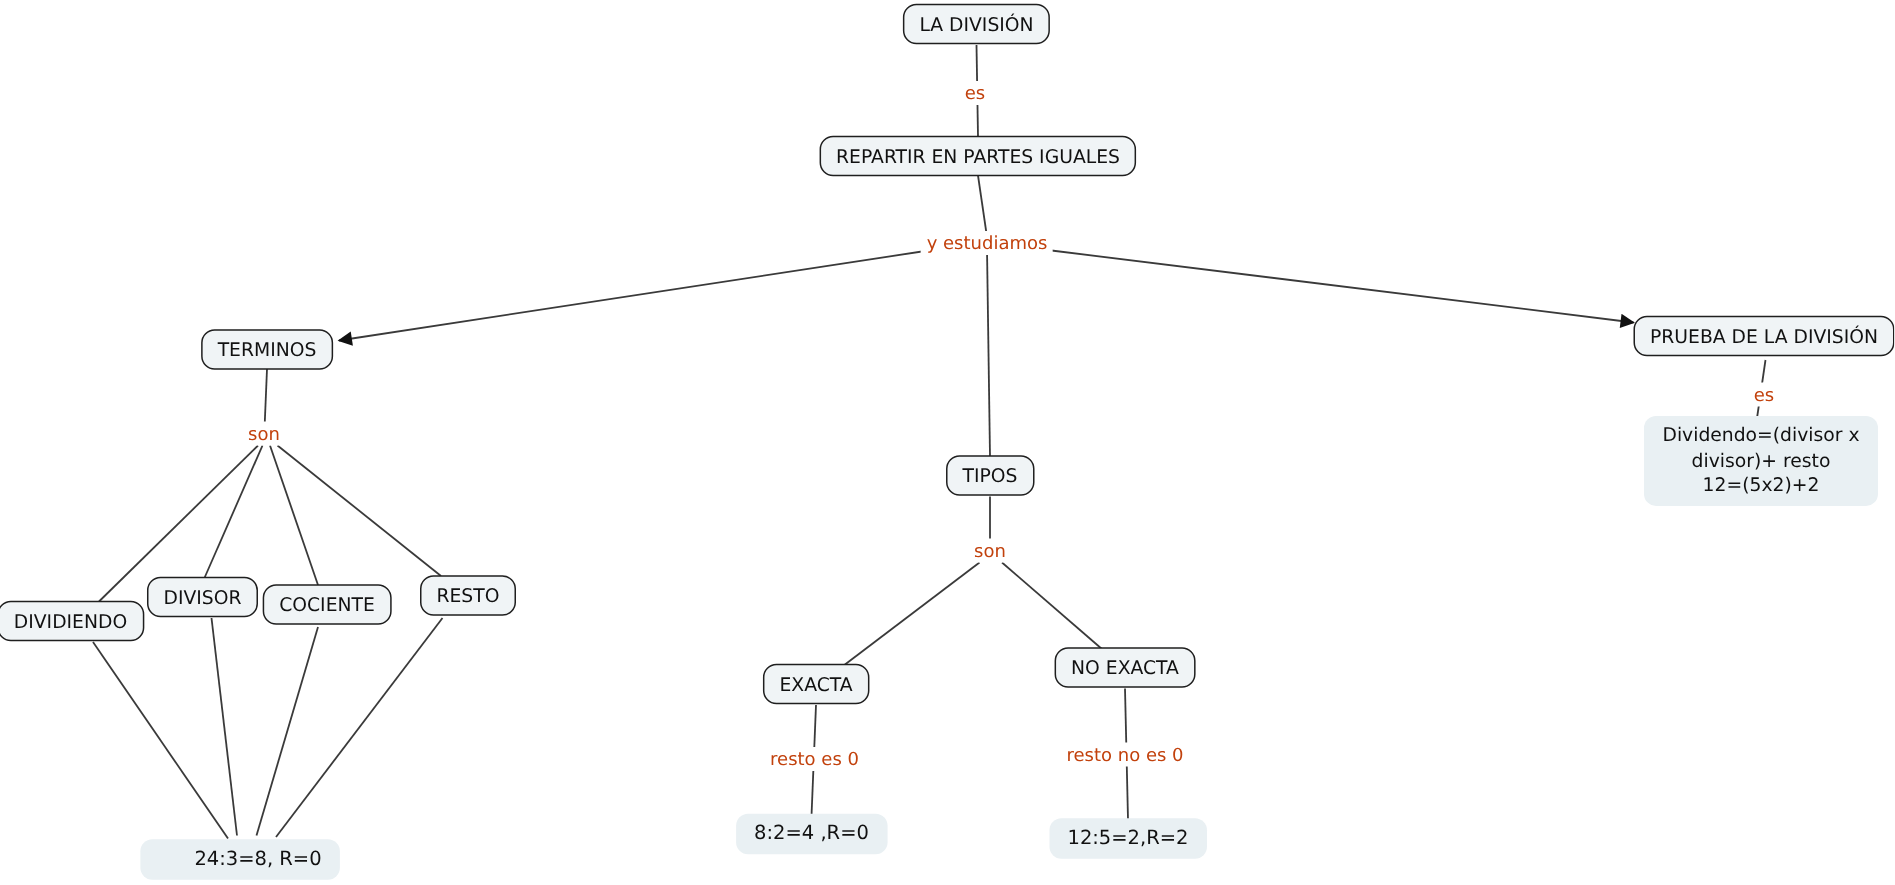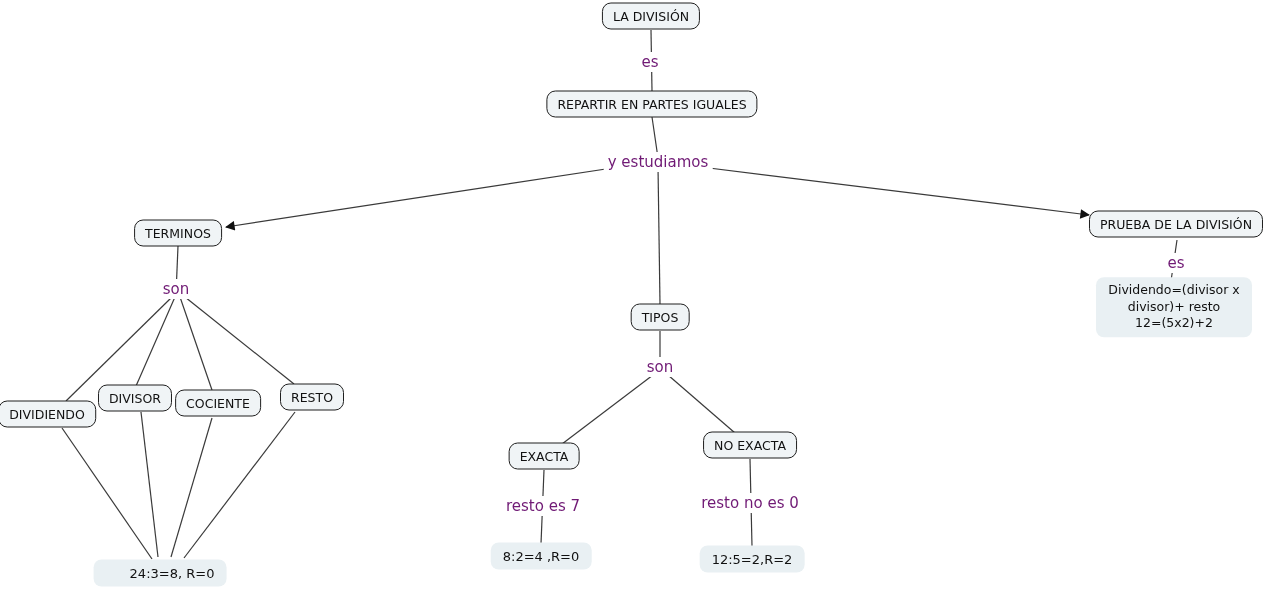--- a/index.html
+++ b/index.html
@@ -47,22 +47,22 @@
     width: 156px;
     font-size: 12.5px;
     line-height: 1.32;
     padding: 5px 8px;
   }
   .link-label {
     position: absolute;
     transform: translate(-50%, -50%);
     background: #ffffff;
     padding: 1px 4px;
-    font-size: 15px;
-    color: #701a75;
+    font-size: 12px;
+    color: #c2410c;
     white-space: nowrap;
     z-index: 1;
   }
 </style>
 </head>
 <body>
 
 <div class="canvas">
 
   <svg class="wires" width="1263" height="590" viewBox="0 0 1263 590">
@@ -105,21 +105,21 @@
       <line x1="750" y1="459" x2="752" y2="546"></line>
 
       <line x1="1177" y1="240" x2="1171" y2="281"></line>
     </g>
   </svg>
 
   <div class="link-label" style="left:650px; top:62px;">es</div>
   <div class="link-label" style="left:658px; top:162px;">y estudiamos</div>
   <div class="link-label" style="left:176px; top:289px;">son</div>
   <div class="link-label" style="left:660px; top:367px;">son</div>
-  <div class="link-label" style="left:543px; top:506px;">resto es 7</div>
+  <div class="link-label" style="left:543px; top:506px;">resto es 0</div>
   <div class="link-label" style="left:750px; top:503px;">resto no es 0</div>
   <div class="link-label" style="left:1176px; top:263px;">es</div>
 
   <div class="node" style="left:651px; top:16px;">LA DIVISIÓN</div>
   <div class="node" style="left:652px; top:104px;">REPARTIR EN PARTES IGUALES</div>
   <div class="node" style="left:178px; top:233px;text-align:right;">TERMINOS</div>
   <div class="node" style="left:660px; top:317px;">TIPOS</div>
   <div class="node" style="left:1176px; top:224px;">PRUEBA DE LA DIVISIÓN</div>
   <div class="node" style="left:47px; top:414px;">DIVIDIENDO</div>
   <div class="node" style="left:135px; top:398px;">DIVISOR</div>

